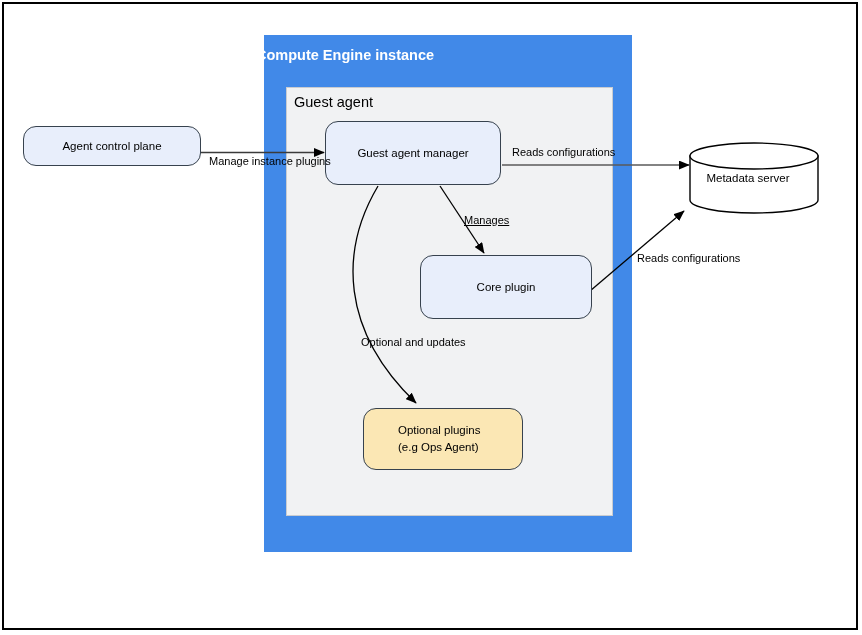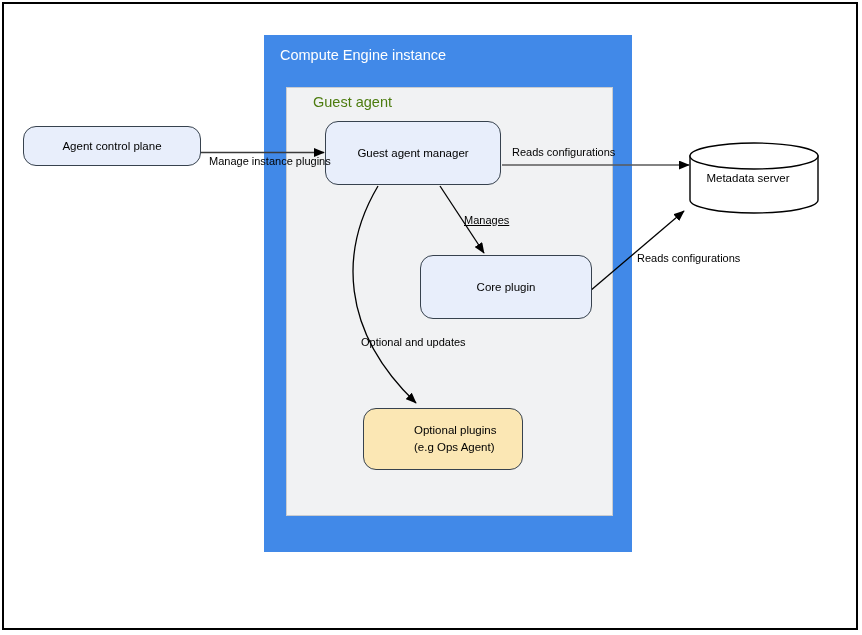--- a/index.html
+++ b/index.html
@@ -45,43 +45,43 @@
     position: absolute;
     left: 264px;
     top: 35px;
     width: 368px;
     height: 517px;
     background: #4189e8;
     box-sizing: border-box;
   }
   #compute-engine-title {
     position: absolute;
-    left: 280px;
+    left: 256px;
     top: 47px;
     font-size: 14.5px;
     color: #ffffff;
+    font-weight: bold;
   }
   
   #guest-agent-box {
     position: absolute;
     left: 286px;
     top: 87px;
     width: 327px;
     height: 429px;
     background: #f1f2f3;
     border: 1px solid #c9ccd0;
     box-sizing: border-box;
   }
   #guest-agent-title {
     position: absolute;
     left: 294px;
     top: 94px;
     font-size: 14.5px;
-    color: #4d7c0f;
-    margin-left: 19px;
+    color: #000000;
   }
   
   .proc-node {
     position: absolute;
     box-sizing: border-box;
     border-radius: 13px;
     border: 1.6px solid #37424e;
     display: flex;
     align-items: center;
     justify-content: center;
@@ -114,21 +114,20 @@
     height: 64px;
     background: #e8eefb;
   }
   #optional-plugins {
     left: 363px;
     top: 408px;
     width: 160px;
     height: 62px;
     background: #fbe7b4;
     justify-content: flex-start;
-    padding-left: 16px;
   }
   #optional-plugins .txt {
     text-align: left;
     padding-left: 34px;
   }
   
   #metadata-server-label {
     left: 690px;
     top: 144px;
     width: 116px;

